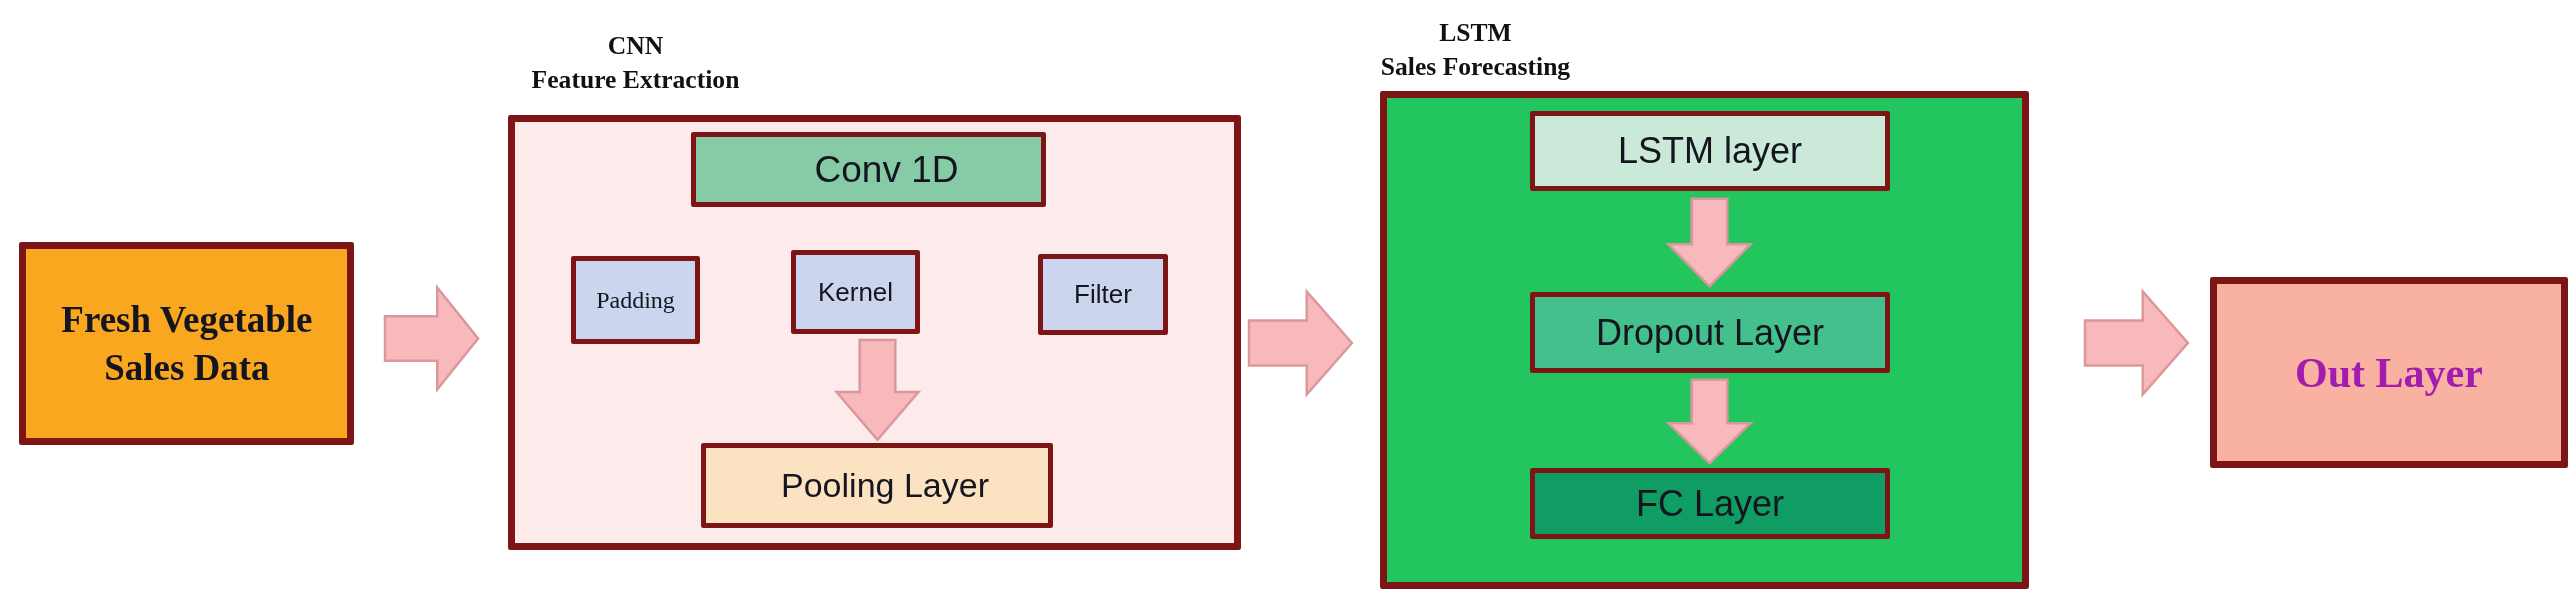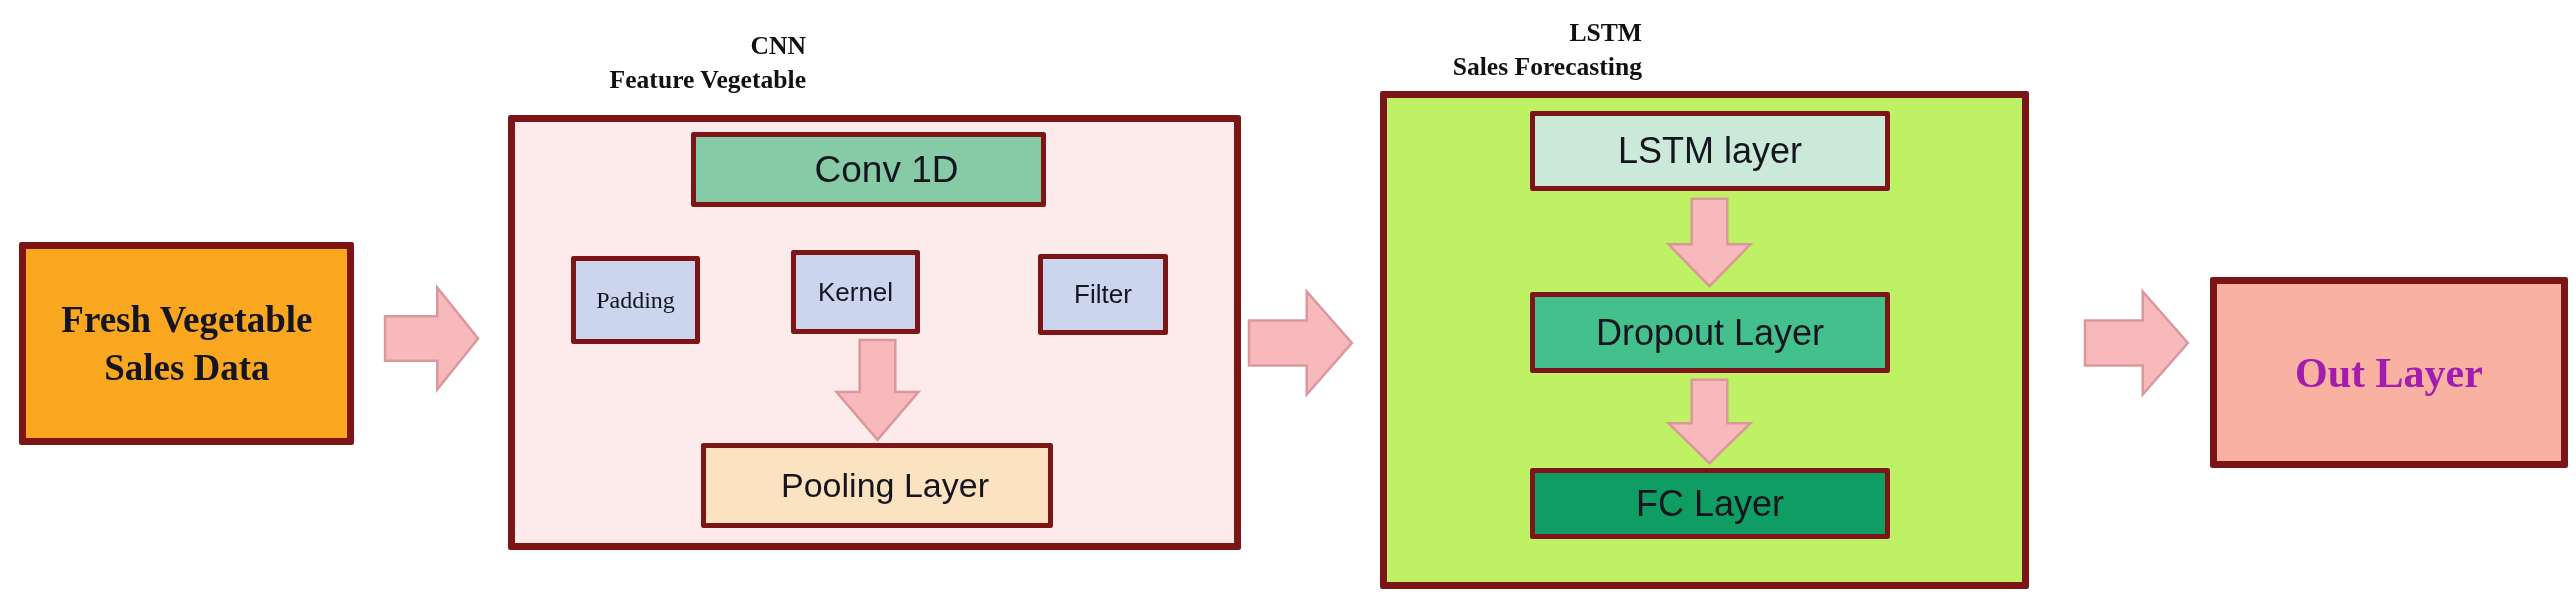--- a/index.html
+++ b/index.html
@@ -31,21 +31,21 @@
   }
   .sans-label { font-family: "Liberation Sans", sans-serif; font-weight: 400; }
   .section {
     position: absolute;
     box-sizing: border-box;
     border: 7px solid #7d1416;
     border-radius: 2.3px;
   }
   .section-title {
     position: absolute;
-    text-align: right;
+    text-align: center;
     font-family: "Liberation Serif", serif;
     font-weight: bold;
     color: #111111;
     font-size: 25.6px;
     line-height: 34px;
   }
   .section-title span { display: block; }
   .arrow { position: absolute; overflow: visible; }
   .arrow polygon { stroke: #db989c; stroke-width: 2.5; }
   .input-text { font-size: 37px; line-height: 48px; color: #15151f; }
@@ -65,21 +65,21 @@
     <span>Fresh Vegetable</span>
     <span>Sales Data</span>
   </div>
 
   <svg class="arrow" style="left:385px; top:283px; width:95px; height:111px;" viewBox="0 0 100 100" preserveAspectRatio="none">
     <polygon points="0,30 55,30 55,4 98,50 55,96 55,70 0,70" vector-effect="non-scaling-stroke" fill="#f7b9bc"></polygon>
   </svg>
 
   <div class="section-title" style="left:465px; top:29px; width:341px;">
     <span>CNN</span>
-    <span>Feature Vegetable</span>
+    <span>Feature Extraction</span>
   </div>
 
   <div class="section" style="left: 508px; top: 115px; width: 733px; height: 435px; background-color: rgb(252, 235, 234);">
 
     <div class="box sans-label conv-text" style="left: 176px; top: 10px; width: 355px; height: 75px; background-color: rgb(134, 202, 166);">
       <span>Conv 1D</span>
     </div>
 
     <div class="box param-serif" style="left: 56px; top: 134px; width: 129px; height: 88px; background-color: rgb(203, 214, 238);">
       <span>Padding</span>
@@ -104,21 +104,21 @@
 
   <svg class="arrow" style="left:1249px; top:287px; width:105px; height:112px;" viewBox="0 0 100 100" preserveAspectRatio="none">
     <polygon points="0,30 55,30 55,4 98,50 55,96 55,70 0,70" vector-effect="non-scaling-stroke" fill="#f7b9bc"></polygon>
   </svg>
 
   <div class="section-title" style="left:1309px; top:15.5px; width:333px;">
     <span>LSTM</span>
     <span>Sales Forecasting</span>
   </div>
 
-  <div class="section" style="left: 1380px; top: 91px; width: 649px; height: 498px; background-color: #bef264;">
+  <div class="section" style="left: 1380px; top: 91px; width: 649px; height: 498px; background-color: #22c55e;">
 
     <div class="box sans-label lstm-text" style="left: 143px; top: 13px; width: 360px; height: 80px; background-color: rgb(203, 233, 216);">
       <span>LSTM layer</span>
     </div>
 
     <svg class="arrow" style="left:278px; top:99px; width:89px; height:91px;" viewBox="0 0 100 100" preserveAspectRatio="none">
       <polygon points="30,2 70,2 70,52 96,52 50,98 4,52 30,52" vector-effect="non-scaling-stroke" fill="#f7b9bc"></polygon>
     </svg>
 
     <div class="box sans-label lstm-text" style="left: 143px; top: 194px; width: 360px; height: 81px; background-color: rgb(68, 192, 140);">

